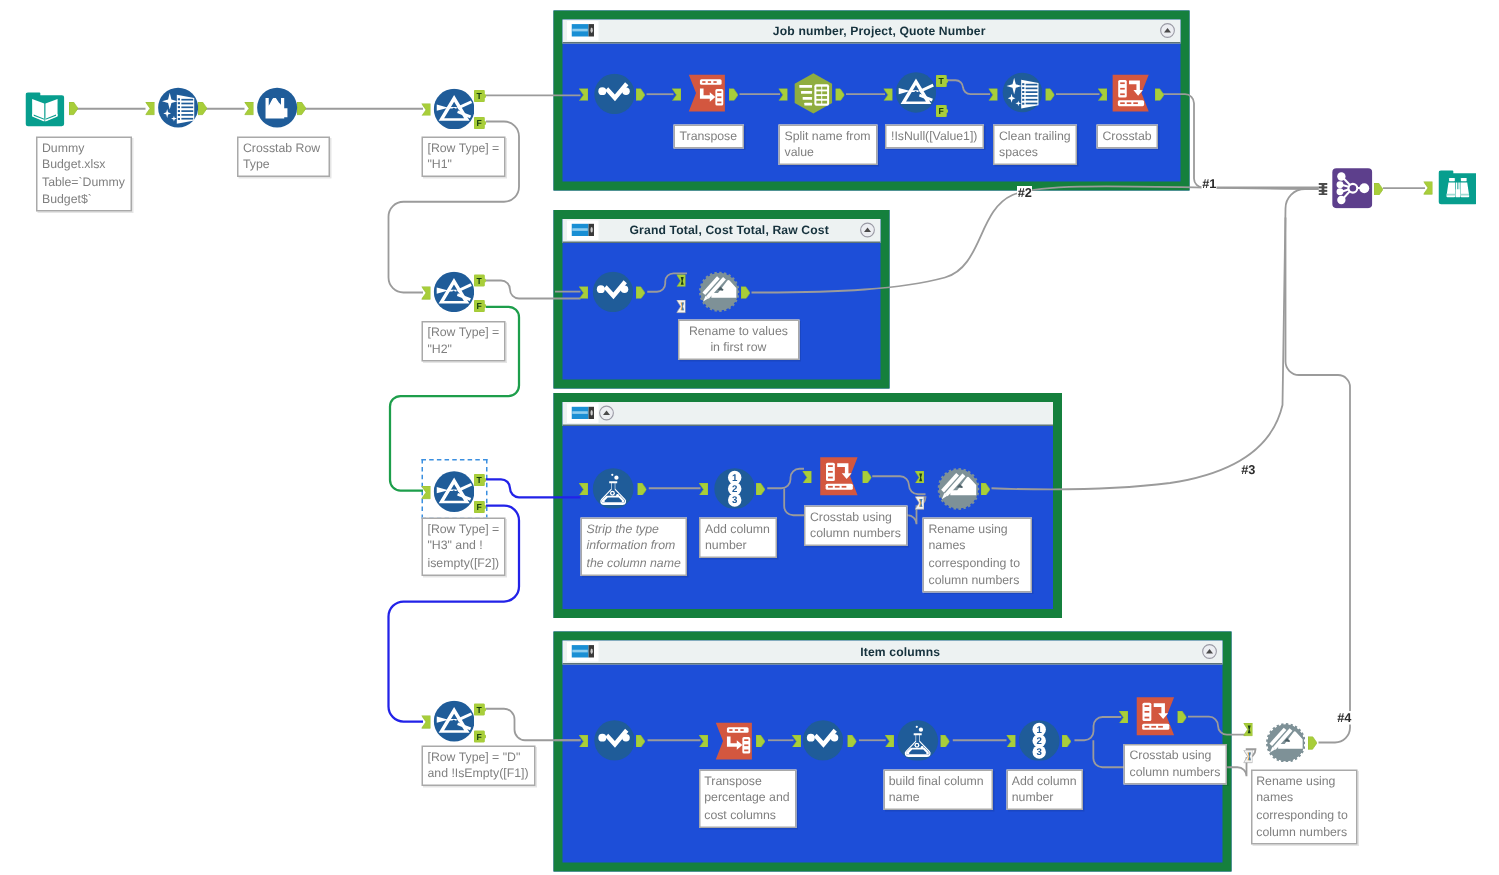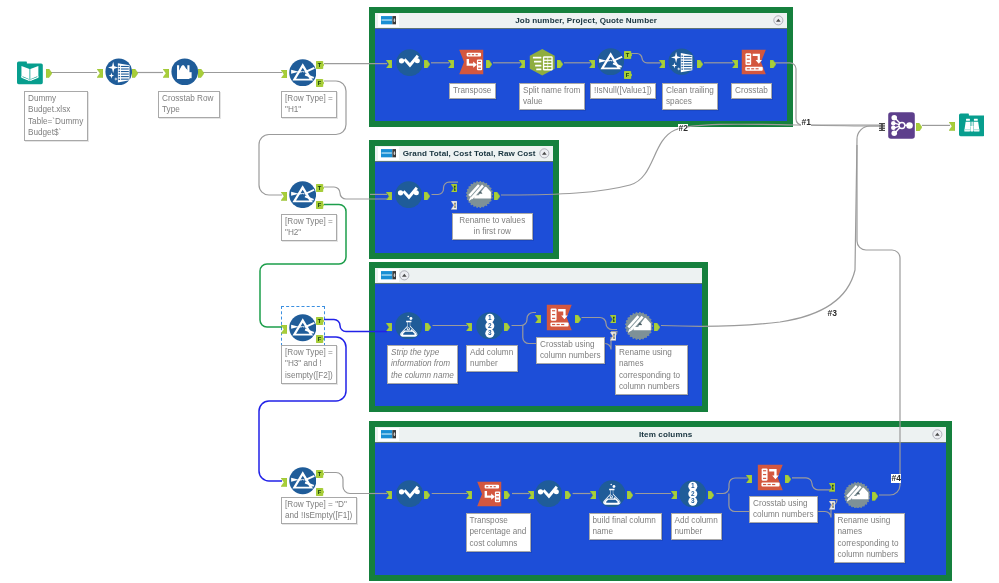--- a/index.html
+++ b/index.html
@@ -39,21 +39,21 @@
         </span>
     <span class="container-title">Job number, Project, Quote Number</span>
     <span class="collapse-btn">
           <svg viewBox="0 0 22 22" width="10.7" height="10.7" style="display:block">
             <circle cx="11" cy="11" r="9.4" fill="#eceef2" stroke="#9a9aa5" stroke-width="1.5"></circle>
             <path d="M11 7.6 L15.8 13.8 H6.2 z" fill="#4a4a4a"></path>
           </svg>
         </span>
   </div>
 </div>
-<div class="container-box" style="left:369px;top:140px;width:190px;height:119px;">
+<div class="container-box" style="left:369px;top:140px;width:224px;height:119px;">
   <div class="container-hdr">
     <span class="cont-icon">
           <svg viewBox="0 0 30 16" width="15.5" height="8.4" style="display:block">
             <rect x="0" y="0" width="22" height="16" fill="#1a8fd4"></rect>
             <rect x="1" y="6" width="20" height="3.4" fill="#8ecdee"></rect>
             <rect x="22" y="0" width="8" height="16" fill="#3a3a3a"></rect>
             <ellipse cx="26" cy="8" rx="1.5" ry="3.6" fill="#cfcfcf"></ellipse>
           </svg>
         </span>
     <span class="container-title">Grand Total, Cost Total, Raw Cost</span>
@@ -76,21 +76,21 @@
           </svg>
         </span>
     <span class="collapse-btn">
           <svg viewBox="0 0 22 22" width="10.7" height="10.7" style="display:block">
             <circle cx="11" cy="11" r="9.4" fill="#eceef2" stroke="#9a9aa5" stroke-width="1.5"></circle>
             <path d="M11 7.6 L15.8 13.8 H6.2 z" fill="#4a4a4a"></path>
           </svg>
         </span>
   </div>
 </div>
-<div class="container-box" style="left:369px;top:421px;width:583px;height:160px;">
+<div class="container-box" style="left:369px;top:421px;width:452px;height:160px;">
   <div class="container-hdr">
     <span class="cont-icon">
           <svg viewBox="0 0 30 16" width="15.5" height="8.4" style="display:block">
             <rect x="0" y="0" width="22" height="16" fill="#1a8fd4"></rect>
             <rect x="1" y="6" width="20" height="3.4" fill="#8ecdee"></rect>
             <rect x="22" y="0" width="8" height="16" fill="#3a3a3a"></rect>
             <ellipse cx="26" cy="8" rx="1.5" ry="3.6" fill="#cfcfcf"></ellipse>
           </svg>
         </span>
     <span class="container-title">Item columns</span>

